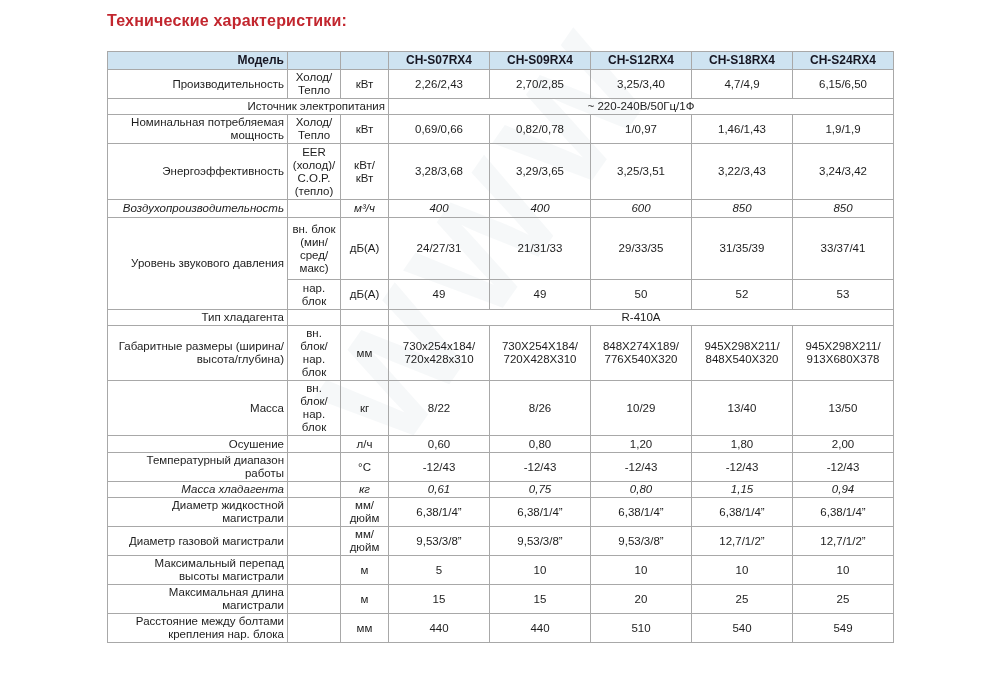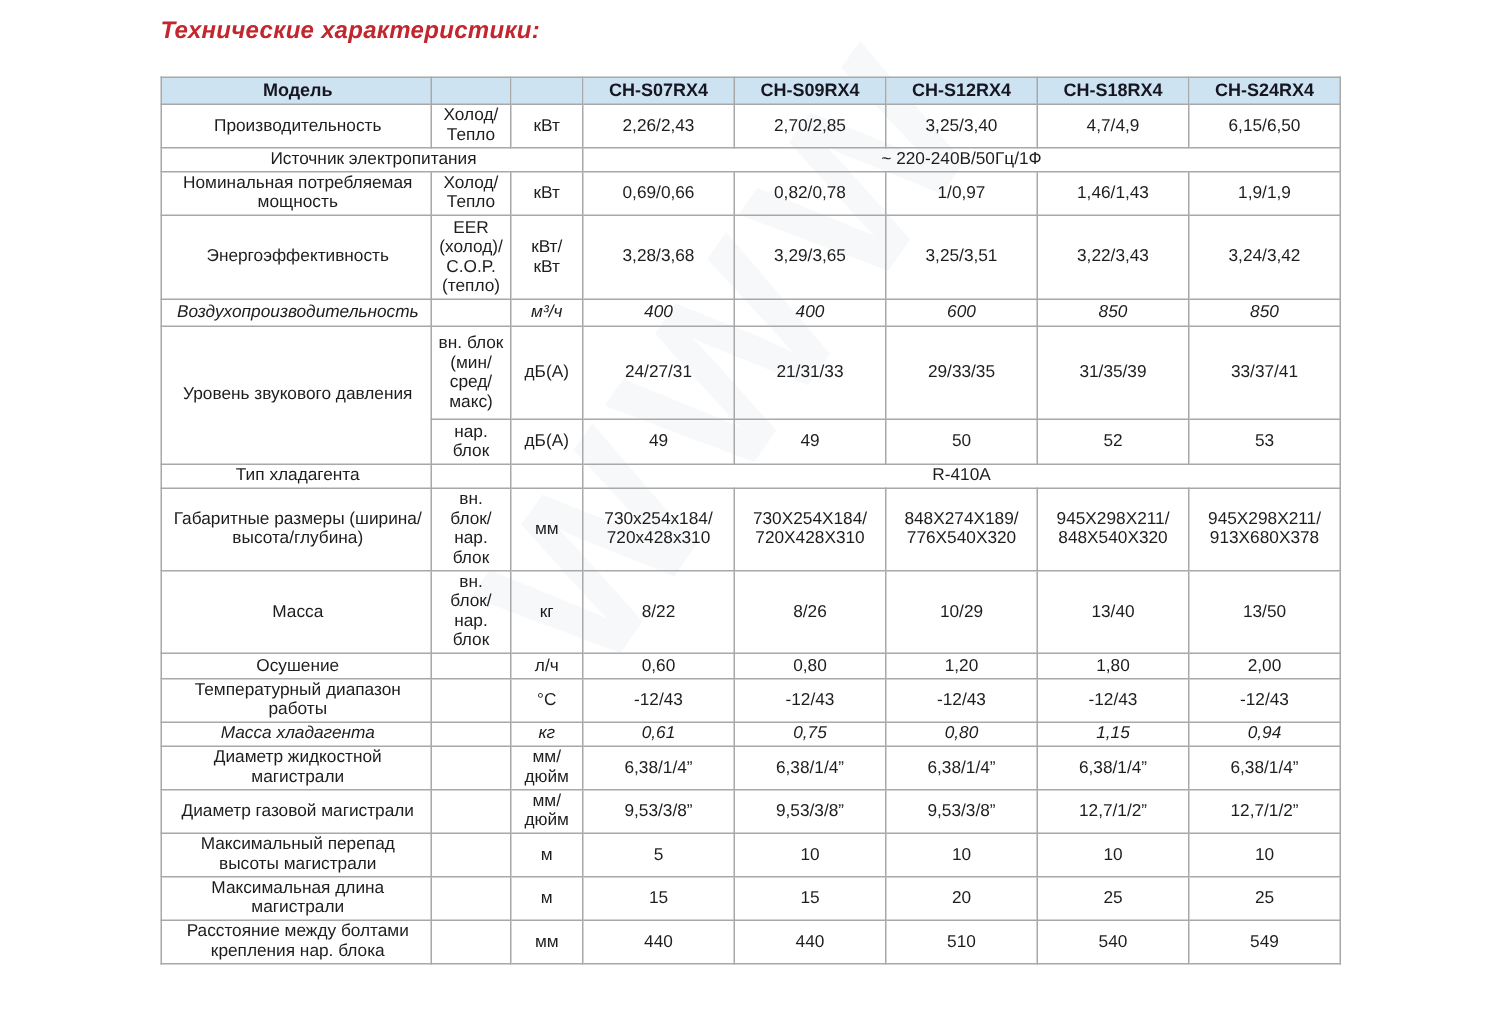--- a/index.html
+++ b/index.html
@@ -2,21 +2,21 @@
 <html><head>
 <meta charset="utf-8">
 <style>
   html,body{margin:0;padding:0;}
   body{
     width:1000px;height:673px;position:relative;background:#ffffff;
     font-family:"Liberation Sans","DejaVu Sans",sans-serif;overflow:hidden;
   }
   .page-title{
     position:absolute;left:107px;top:12px;
-    font-size:16px;font-weight:bold;color:#c2262e;letter-spacing:.2px;font-style:italic;
+    font-size:16px;font-weight:bold;color:#c2262e;letter-spacing:.2px;
   }
   .watermark{
     position:absolute;left:60px;top:150px;width:860px;text-align:center;
     font-size:150px;font-weight:bold;letter-spacing:14px;
     color:rgba(130,150,170,0.07);transform:rotate(-55deg);
     pointer-events:none;user-select:none;
   }
   table.spec{
     position:absolute;left:107px;top:51px;width:786px;
     border-collapse:collapse;table-layout:fixed;
@@ -24,21 +24,21 @@
   .spec td,.spec th{
     border:1px solid #a8a8a8;
     font-size:11.5px;line-height:13px;color:#1d1d1d;
     text-align:center;vertical-align:middle;
     padding:1px 3px;white-space:pre-line;font-weight:normal;
     overflow:hidden;
   }
   .spec th{
     background:#cee3f1;font-weight:bold;font-size:12px;color:#161622;
   }
-  .spec .al-l{text-align:center;padding-left:5px;}
+  .spec .al-l{text-align:right;padding-left:5px;}
 </style>
 </head>
 <body>
 
 <div class="watermark">WWW</div>
 
 <div class="page-title">Технические характеристики:</div>
 
 <table class="spec">
   <colgroup>

